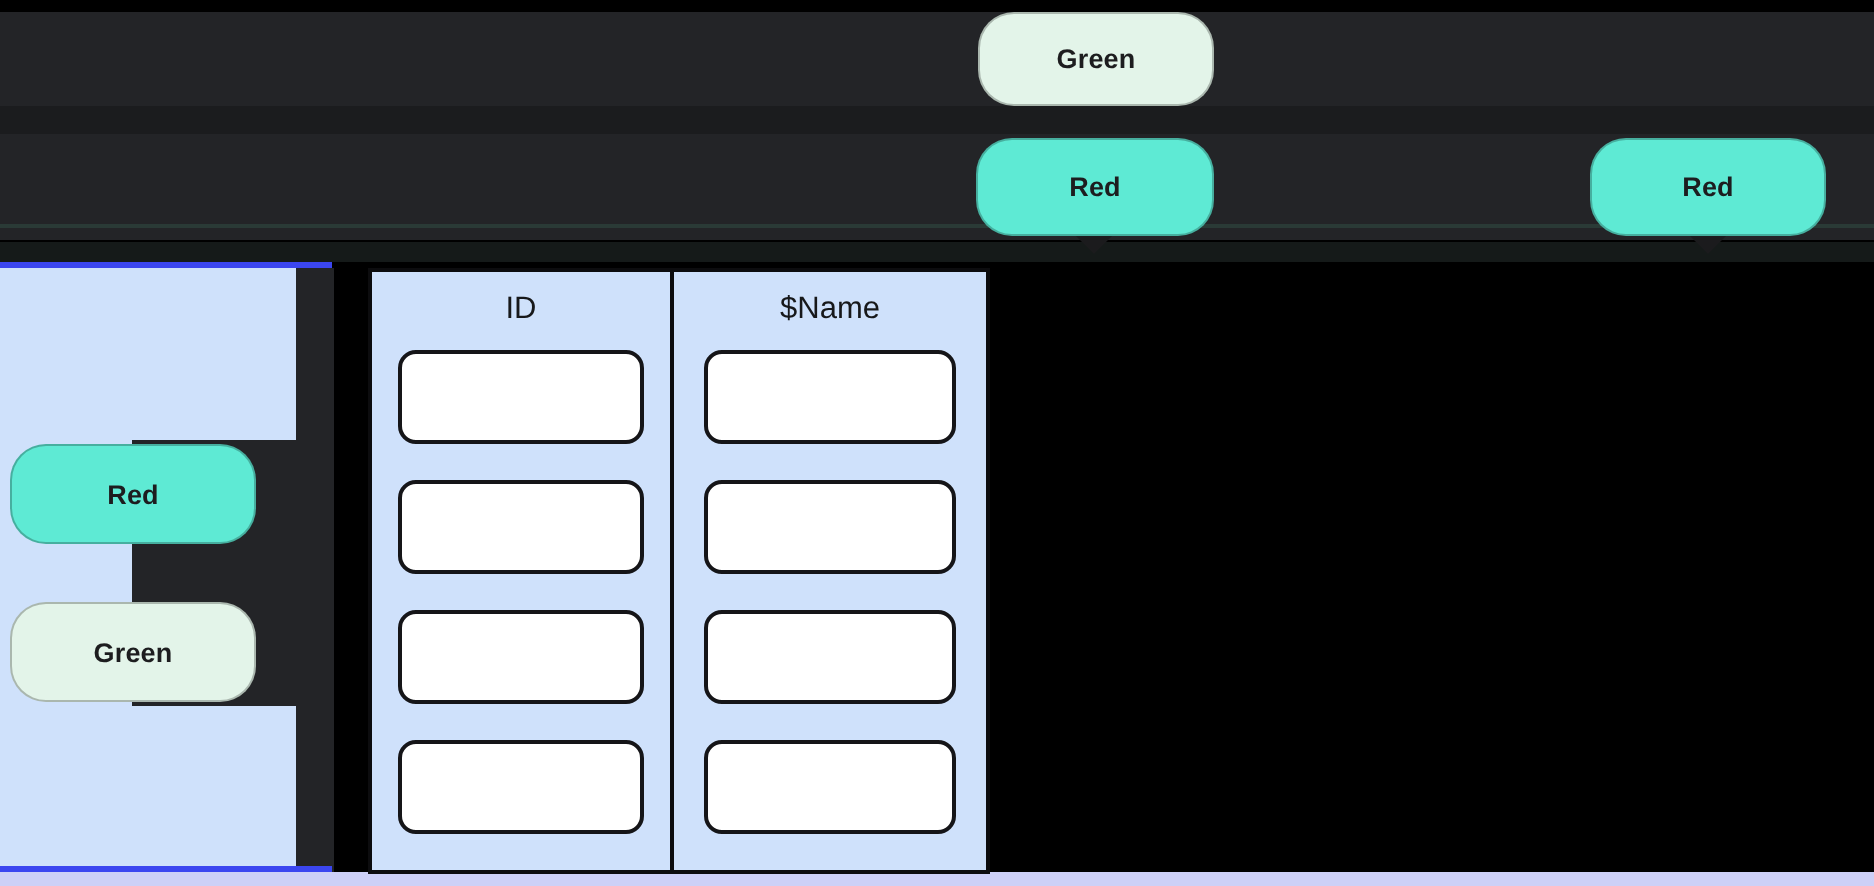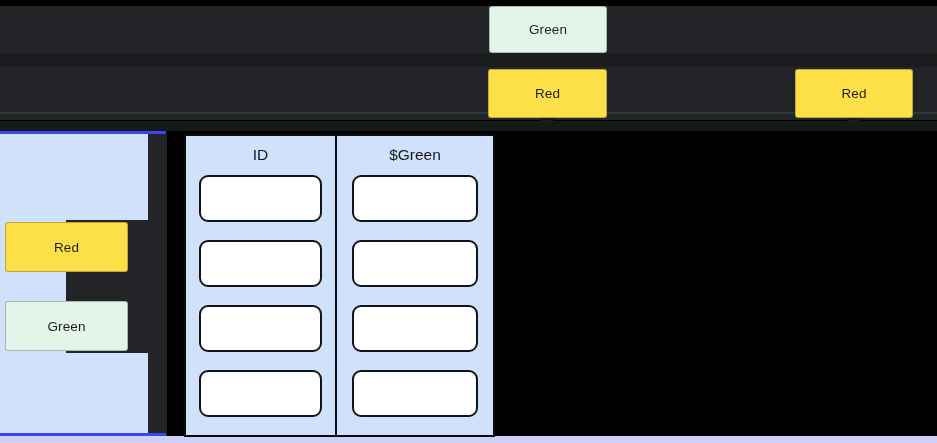--- a/index.html
+++ b/index.html
@@ -54,33 +54,33 @@
     top: 112px;
     width: 937px;
     height: 2px;
     background: #2a3a36;
   }
 
   
   .badge {
     position: absolute;
     box-sizing: border-box;
-    border-radius: 3px;
+    border-radius: 18px;
     border: 1px solid rgba(0,0,0,0.25);
     display: flex;
     align-items: center;
     justify-content: center;
     font-size: 13.5px;
-    font-weight: normal;
+    font-weight: bold;
     color: #1d1d1f;
     letter-spacing: 0.1px;
     z-index: 40;
   }
   .badge.green { background: #e3f4e9; }
-  .badge.red   { background: #fde047; }
+  .badge.red   { background: #5eead4; }
 
   .badge-b1 { left: 489px; top: 6px;   width: 118px; height: 47px; }
   .badge-b2 { left: 488px; top: 69px;  width: 119px; height: 49px; }
   .badge-b3 { left: 795px; top: 69px;  width: 118px; height: 49px; }
 
   
   .caret {
     position: absolute;
     width: 0; height: 0;
     border-left: 9px solid transparent;
@@ -262,21 +262,21 @@
       <div class="col">
         <div class="col-header">ID</div>
         <div class="cells">
           <div class="cell"></div>
           <div class="cell"></div>
           <div class="cell"></div>
           <div class="cell"></div>
         </div>
       </div>
       <div class="col">
-        <div class="col-header">$Green</div>
+        <div class="col-header">$Name</div>
         <div class="cells">
           <div class="cell"></div>
           <div class="cell"></div>
           <div class="cell"></div>
           <div class="cell"></div>
         </div>
       </div>
     </div>
 
   <div class="bottom-strip"></div>

